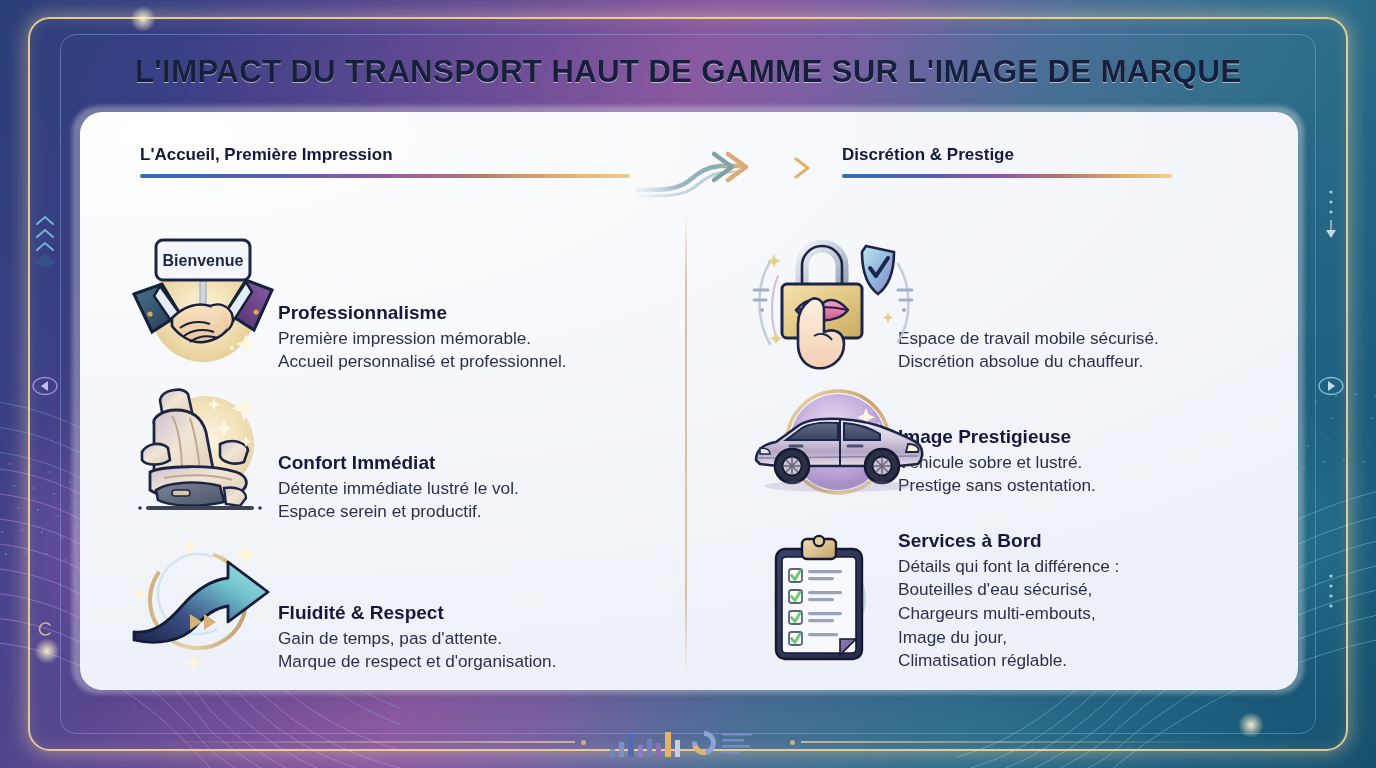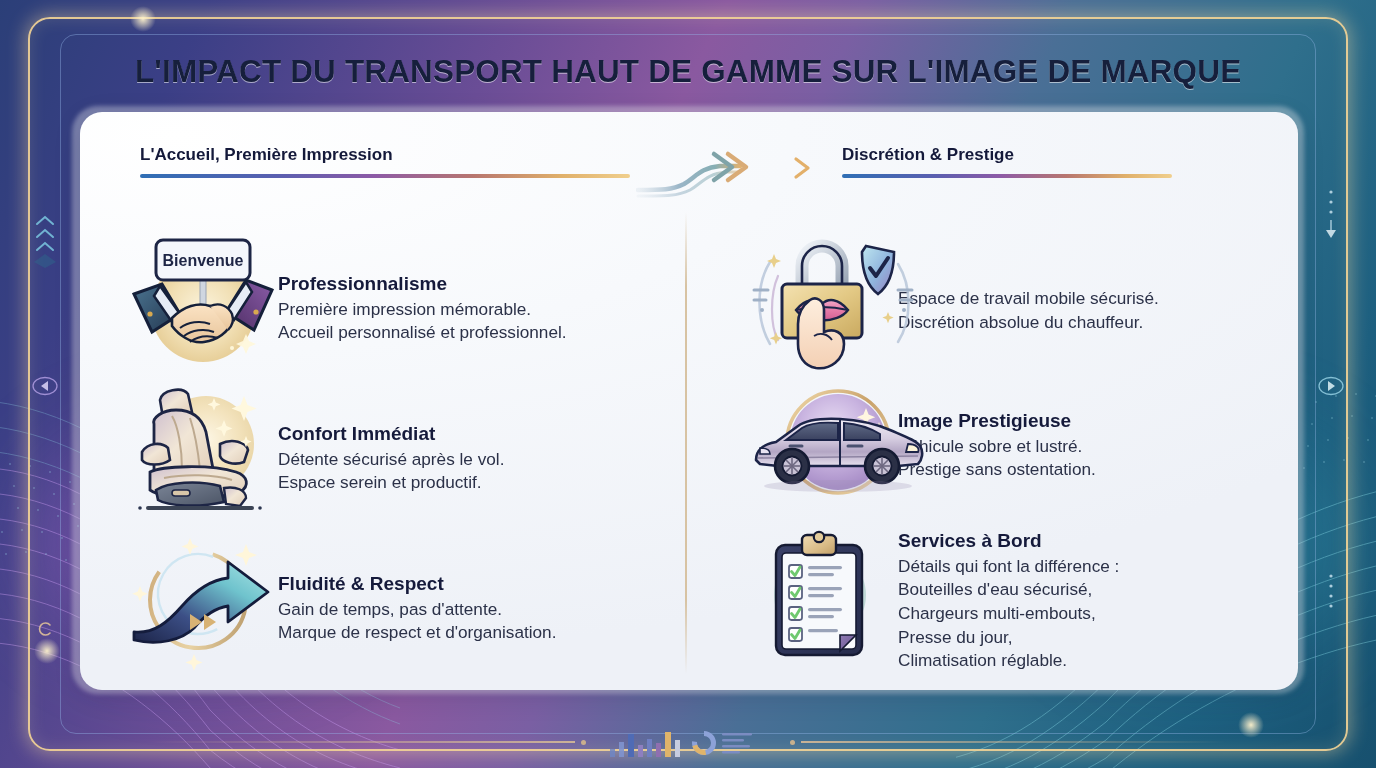--- a/index.html
+++ b/index.html
@@ -115,21 +115,21 @@
   #col-right { left: 748px; top: 228px; width: 540px; }
 
   .divider {
     position: absolute; left: 685px; top: 212px;
     width: 2px; height: 462px;
     background: linear-gradient(180deg,
       rgba(216,196,164,0) 0%, rgba(214,192,158,.95) 16%,
       rgba(214,192,158,.95) 84%, rgba(216,196,164,0) 100%);
   }
 
-  .row { display: flex; align-items: center; }
+  .row { display: flex; align-items: flex-end; }
   .icon-box {
     width: 150px; height: 146px; flex: 0 0 150px;
     position: relative;
   }
   .row-text { padding-top: 16px; }
   .row-title {
     font-size: 19px; font-weight: bold; color: #151a3b;
     line-height: 1.15; white-space: nowrap;
   }
   .row-desc {
@@ -497,21 +497,21 @@
             <path d="M116 18 l3.5 9 l9 3.5 l-9 3.5 l-3.5 9 l-3.5 -9 l-9 -3.5 l9 -3.5 Z"></path>
             <path d="M96 42 l2.4 6 l6 2.4 l-6 2.4 l-2.4 6 l-2.4 -6 l-6 -2.4 l6 -2.4 Z"></path>
             <path d="M86 20 l1.8 4.6 l4.6 1.8 l-4.6 1.8 l-1.8 4.6 l-1.8 -4.6 l-4.6 -1.8 l4.6 -1.8 Z"></path>
             <path d="M118 58 l1.6 4 l4 1.6 l-4 1.6 l-1.6 4 l-1.6 -4 l-4 -1.6 l4 -1.6 Z"></path>
           </g>
         </svg>
       </div>
       <div class="row-text">
         <div class="row-title">Confort Immédiat</div>
         <div class="row-desc">
-          <div>Détente sécurisé après le vol.</div>
+          <div>Détente immédiate lustré le vol.</div>
           <div>Espace serein et productif.</div>
         </div>
       </div>
     </div>
 
     <div class="row" id="row-l3">
       <div class="icon-box">
         <svg viewBox="0 0 150 146" width="150" height="146">
           <defs>
             <linearGradient id="arrowG" x1="0" y1="1" x2="1" y2="0">
@@ -762,21 +762,21 @@
           </g>
           <path d="M92 112 L108 112 L92 128 Z" fill="url(#foldG)" stroke="#151a32" stroke-width="1.6"></path>
         </svg>
       </div>
       <div class="row-text">
         <div class="row-title">Services à Bord</div>
         <div class="row-desc">
           <div>Détails qui font la différence :</div>
           <div>Bouteilles d'eau sécurisé,</div>
           <div>Chargeurs multi-embouts,</div>
-          <div>Presse du jour,</div>
+          <div>Image du jour,</div>
           <div>Climatisation réglable.</div>
         </div>
       </div>
     </div>
   </div>
 
   <div class="footer">
     <div class="foot-rule"></div>
     <div class="foot-dot"></div>
     <svg class="foot-mark" viewBox="0 0 160 34">

